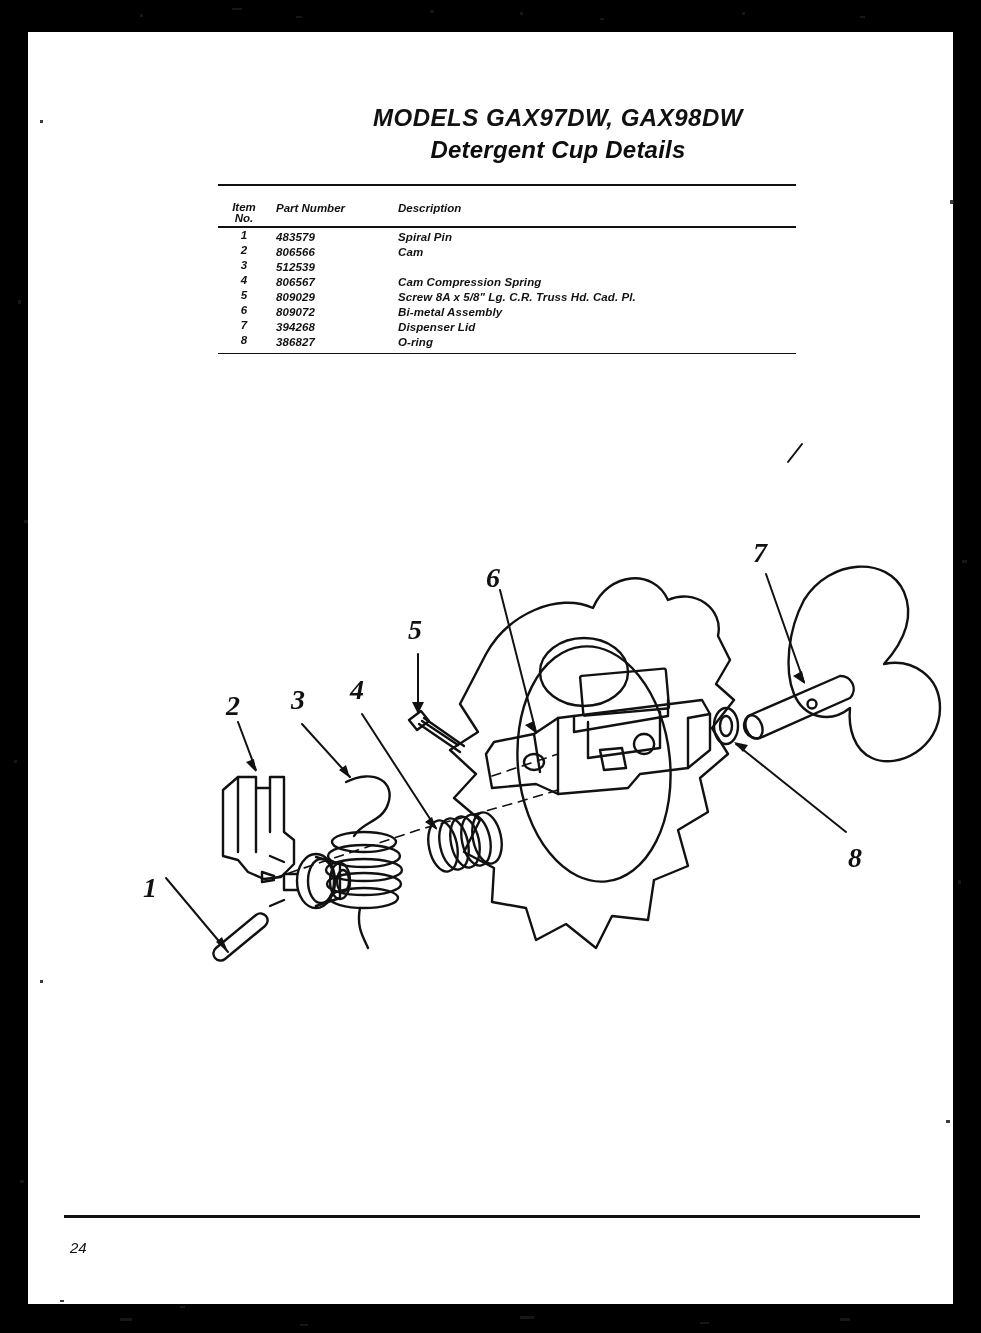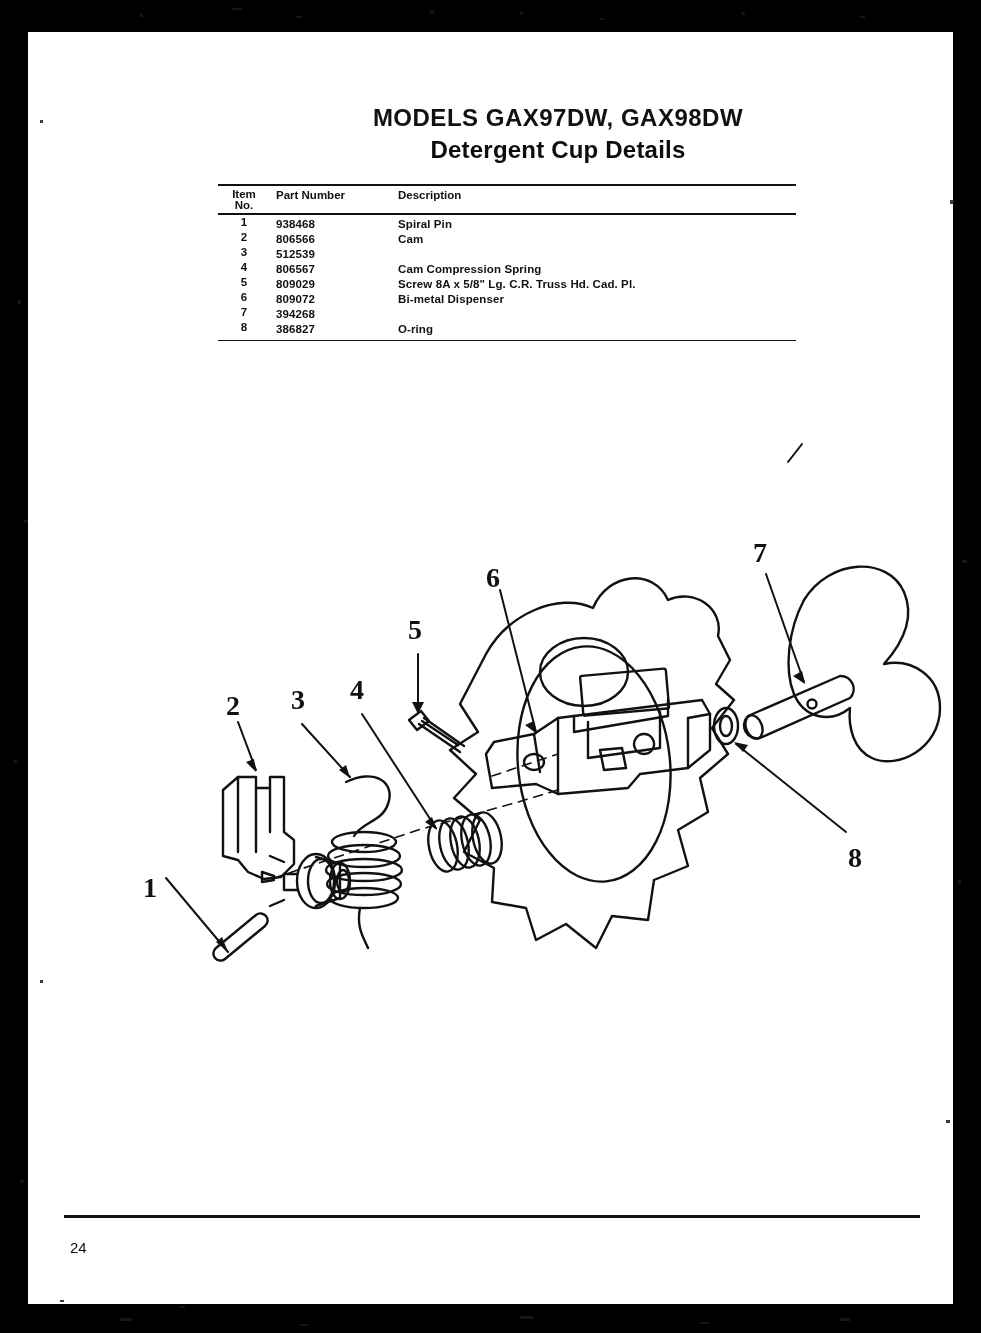--- a/index.html
+++ b/index.html
@@ -12,20 +12,21 @@
     height: 1333px;
     overflow: hidden;
     font-family: "Liberation Sans", sans-serif;
   }
   #page {
     position: absolute;
     left: 0; top: 0;
     width: 981px;
     height: 1333px;
     background: #000;
+    font-style: italic;
   }
   .paper {
     position: absolute;
     left: 28px;
     top: 32px;
     width: 925px;
     height: 1272px;
     background: #ffffff;
   }
   
@@ -68,21 +69,21 @@
     height: 2px;
     background: #111;
     width: 100%;
   }
   .rule.thin { height: 1.5px; }
   .thead {
     display: flex;
     font-size: 11.5px;
     font-weight: bold;
     color: #111;
-    padding: 3px 0 2px 0;
+    padding: 16px 0 2px 0;
   }
   .col-item {
     width: 52px;
     text-align: center;
     line-height: 11px;
   }
   .col-part {
     width: 112px;
     padding-left: 6px;
   }
@@ -157,21 +158,21 @@
           <div>Item</div>
           <div>No.</div>
         </div>
         <div class="col-part">Part Number</div>
         <div class="col-desc">Description</div>
       </div>
       <div class="rule thin"></div>
       <div class="tbody" id="table-body">
           <div class="trow">
             <div class="col-item">1</div>
-            <div class="col-part">938468</div>
+            <div class="col-part">483579</div>
             <div class="col-desc">Spiral Pin</div>
           </div>
           <div class="trow">
             <div class="col-item">2</div>
             <div class="col-part">806566</div>
             <div class="col-desc">Cam</div>
           </div>
           <div class="trow">
             <div class="col-item">3</div>
             <div class="col-part">512539</div>
@@ -182,25 +183,26 @@
             <div class="col-desc">Cam Compression Spring</div>
           </div>
           <div class="trow">
             <div class="col-item">5</div>
             <div class="col-part">809029</div>
             <div class="col-desc">Screw 8A x 5/8" Lg. C.R. Truss Hd. Cad. Pl.</div>
           </div>
           <div class="trow">
             <div class="col-item">6</div>
             <div class="col-part">809072</div>
-            <div class="col-desc">Bi-metal Dispenser</div>
+            <div class="col-desc">Bi-metal Assembly</div>
           </div>
           <div class="trow">
             <div class="col-item">7</div>
             <div class="col-part">394268</div>
+            <div class="col-desc">Dispenser Lid</div>
           </div>
           <div class="trow">
             <div class="col-item">8</div>
             <div class="col-part">386827</div>
             <div class="col-desc">O-ring</div>
           </div>
         </div>
       <div class="rule thin"></div>
     </div>
 

